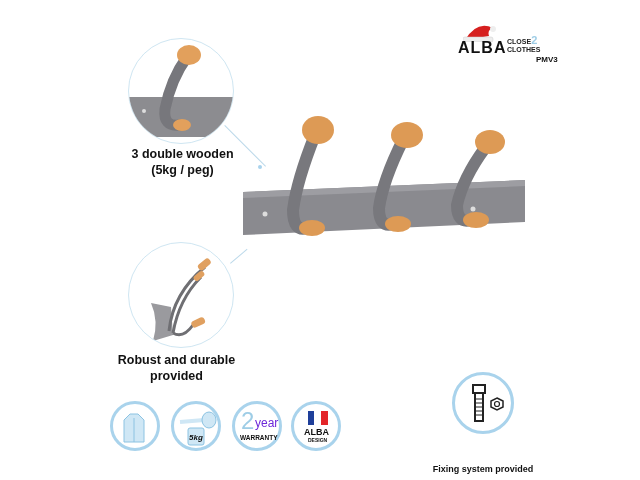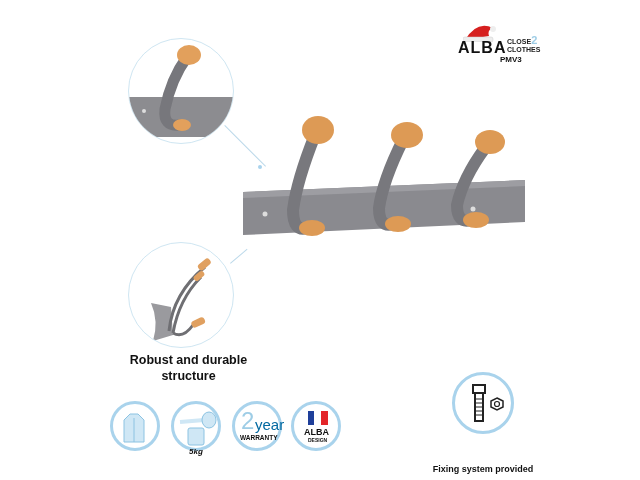--- a/index.html
+++ b/index.html
@@ -6,21 +6,21 @@
     body{width:640px;height:480px;position:relative;overflow:hidden;font-family:"Liberation Sans",sans-serif;color:#111;}
     .abs{position:absolute;}
     .circle{position:absolute;border-radius:50%;box-sizing:border-box;}
     .thin{border:1px solid #cfe6f2;}
     .thick{border:3px solid #a9d3ec;background:#fff;}
     .caption{position:absolute;font-weight:bold;font-size:12.5px;text-align:center;line-height:16px;color:#111;}
     .logo{position:absolute;left:455px;top:22px;width:90px;height:50px;}
     .alba{position:absolute;left:3px;top:17px;font-size:16px;font-weight:bold;letter-spacing:1px;color:#111;}
     .c2c{position:absolute;left:52px;top:14px;font-size:7px;font-weight:bold;line-height:8px;color:#222;}
     .c2c .two{color:#9ecde6;font-size:11px;}
-    .model{position:absolute;left:500px;top:55px;font-size:8px;font-weight:bold;}
+    .model{position:absolute;left:536px;top:55px;font-size:8px;font-weight:bold;}
     .line{position:absolute;height:1px;background:#bcd9ea;transform-origin:0 0;}
     .dot{position:absolute;width:4px;height:4px;border-radius:50%;background:#a9d3ec;}
   </style>
 </head>
 <body>
 
 <div class="logo">
   <svg class="abs" style="left:8px;top:0" width="34" height="20">
     <path d="M2 18 Q14 -2 30 6 Q24 8 26 14 Z" fill="#d6201f"></path>
     <rect x="0" y="15" width="30" height="5" rx="2" fill="#eee" stroke="#ccc" stroke-width="0.5"></rect>
@@ -37,20 +37,22 @@
 <div class="circle thin" style="left:128px;top:38px;width:106px;height:106px;overflow:hidden;">
   <svg width="106" height="106">
     <rect x="0" y="58" width="106" height="40" fill="#8c8c90"></rect>
     <circle cx="15" cy="72" r="2" fill="#ddd"></circle>
     <path d="M58 18 Q42 40 36 70 Q34 88 50 86" stroke="#77777c" stroke-width="11" fill="none" stroke-linecap="round"></path>
     <ellipse cx="60" cy="16" rx="12" ry="10" fill="#e2a05c"></ellipse>
     <ellipse cx="53" cy="86" rx="9" ry="6" fill="#e2a05c"></ellipse>
   </svg>
 </div>
 <div class="caption" style="left:120px;top:146px;width:125px;">
+  <div>3 double wooden</div>
+  <div>(5kg / peg)</div>
 </div>
 <div class="line" style="left:225px;top:125px;width:58px;transform:rotate(45deg);"></div>
 <div class="dot" style="left:258px;top:165px;"></div>
 
 <svg class="abs" style="left:235px;top:110px" width="290" height="140">
   <path d="M8 82 L290 70 L290 112 L8 125 Z" fill="#8a8a8f"></path>
   <path d="M8 82 L290 70 L290 76 L8 88 Z" fill="#9d9da2"></path>
   <circle cx="30" cy="104" r="2.5" fill="#ddd"></circle>
   <circle cx="238" cy="99" r="2.5" fill="#ddd"></circle>
 
@@ -71,44 +73,44 @@
   <svg width="106" height="106">
     <path d="M22 60 L42 64 L44 92 L24 98 Q30 78 22 60 Z" fill="#9a9a9e"></path>
     <path d="M40 88 Q44 50 76 24" stroke="#6f6f73" stroke-width="3" fill="none"></path>
     <path d="M44 90 Q50 56 72 34" stroke="#6f6f73" stroke-width="3" fill="none"></path>
     <path d="M44 90 Q54 96 64 82" stroke="#6f6f73" stroke-width="3" fill="none"></path>
     <rect x="68" y="18" width="14" height="7" rx="3" fill="#e0a060" transform="rotate(-40 75 21)"></rect>
     <rect x="64" y="30" width="12" height="6" rx="3" fill="#e0a060" transform="rotate(-40 70 33)"></rect>
     <rect x="62" y="76" width="14" height="7" rx="3" fill="#e0a060" transform="rotate(-25 69 79)"></rect>
   </svg>
 </div>
-<div class="caption" style="left:116px;top:352px;width:145px;text-align:center;">
+<div class="caption" style="left:104px;top:352px;width:145px;text-align:center;">
   <div>Robust and durable</div>
-  <div>structure</div>
+  <div>provided</div>
 </div>
 <div class="line" style="left:230px;top:263px;width:22px;transform:rotate(-40deg);"></div>
 
 <div class="circle thick" style="left:110px;top:401px;width:50px;height:50px;">
   <svg class="abs" style="left:9px;top:8px" width="24" height="32">
     <path d="M8 2 L16 2 L22 8 L22 30 L2 30 L2 8 Z" fill="#cfe7f5" stroke="#8cc3e2" stroke-width="1"></path>
     <line x1="12" y1="6" x2="12" y2="30" stroke="#8cc3e2"></line>
   </svg>
   <span class="abs" style="left:30px;top:11px;font-weight:bold;font-style:italic;font-size:14px;margin-left:36px;">x5</span>
 </div>
 <div class="circle thick" style="left:171px;top:401px;width:50px;height:50px;">
   <svg class="abs" style="left:4px;top:4px" width="40" height="40">
     <line x1="2" y1="14" x2="26" y2="12" stroke="#cfe7f5" stroke-width="4"></line>
     <ellipse cx="31" cy="12" rx="7" ry="8" fill="#cfe7f5" stroke="#8cc3e2"></ellipse>
     <rect x="10" y="20" width="16" height="17" rx="2" fill="#cfe7f5" stroke="#8cc3e2"></rect>
   </svg>
-  <span class="abs" style="left:15px;top:29px;font-weight:bold;font-style:italic;font-size:8px;margin-top:14px;">5kg</span>
+  <span class="abs" style="left:15px;top:29px;font-weight:bold;font-style:italic;font-size:8px;">5kg</span>
 </div>
 <div class="circle thick" style="left:232px;top:401px;width:50px;height:50px;">
   <span class="abs" style="left:6px;top:3px;font-size:24px;color:#9ecde6;">2</span>
-  <span class="abs" style="left:20px;top:12px;font-size:15px;color:#0369a1;">year</span>
+  <span class="abs" style="left:20px;top:12px;font-size:12px;color:#6d28d9;">year</span>
   <span class="abs" style="left:5px;top:30px;font-size:6.5px;font-weight:bold;">WARRANTY</span>
 </div>
 <div class="circle thick" style="left:291px;top:401px;width:50px;height:50px;">
   <svg class="abs" style="left:14px;top:7px" width="20" height="14">
     <rect x="0" y="0" width="6" height="14" fill="#1f3f9a"></rect>
     <rect x="6" y="0" width="7" height="14" fill="#fff"></rect>
     <rect x="13" y="0" width="7" height="14" fill="#e3262a"></rect>
   </svg>
   <span class="abs" style="left:10px;top:23px;font-size:9px;font-weight:bold;">ALBA</span>
   <span class="abs" style="left:14px;top:33px;font-size:5px;font-weight:bold;">DESIGN</span>

